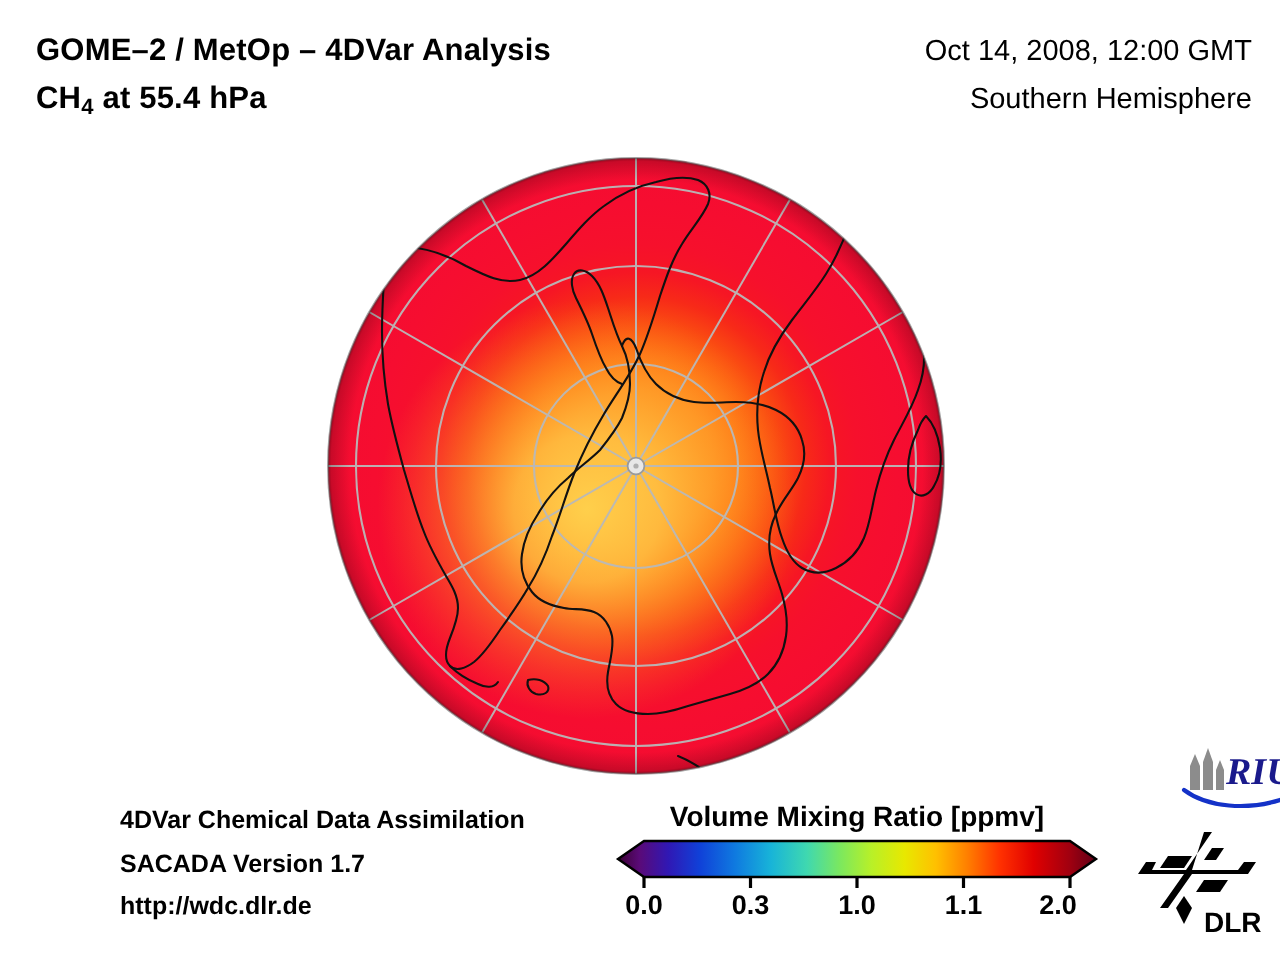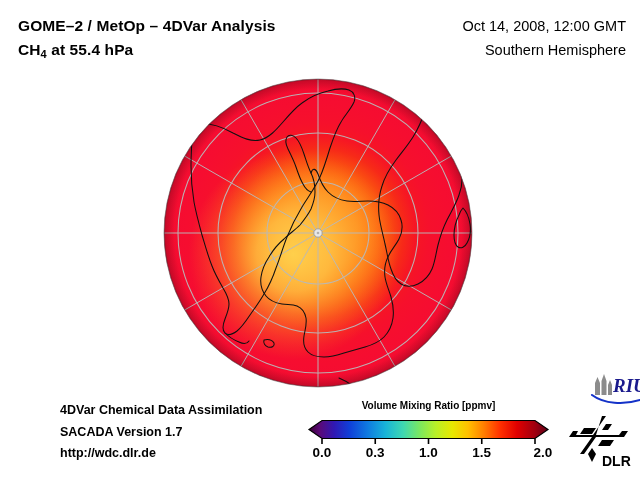--- a/index.html
+++ b/index.html
@@ -77,21 +77,21 @@
     top: 400px;
     width: 245px;
     height: 72px;
   }
   .cbar-title {
     position: absolute;
     left: 0;
     top: 0;
     width: 245px;
     text-align: center;
-    font-size: 10px;
+    font-size: 14px;
     font-weight: bold;
     white-space: nowrap;
   }
   .cbar-svg {
     position: absolute;
     left: 0;
     top: 18px;
   }
   .cbar-ticklabels {
     position: absolute;
@@ -317,22 +317,22 @@
         <line x1="122.5" y1="20.5" x2="122.5" y2="26"></line>
         <line x1="175.75" y1="20.5" x2="175.75" y2="26"></line>
         <line x1="229" y1="20.5" x2="229" y2="26"></line>
       </g>
     </svg>
 
     <div class="cbar-ticklabels">
       <span style="left:16px">0.0</span>
       <span style="left:69.25px">0.3</span>
       <span style="left:122.5px">1.0</span>
-      <span style="left:175.75px">1.5</span>
-      <span style="left:237px">2.0</span>
+      <span style="left:175.75px">1.1</span>
+      <span style="left:223px">2.0</span>
     </div>
   </div>
 
   <div class="riu-logo">
     <svg width="80" height="36" viewBox="0 0 80 36">
 
       <g fill="#8c8c8c">
         <path d="M 5,22 L 5,10 L 7.5,4 L 10,10 L 10,22 Z"></path>
         <path d="M 11.5,22 L 11.5,8 L 14,1 L 16.5,8 L 16.5,22 Z"></path>
         <path d="M 18,22 L 18,12 L 20,7 L 22,12 L 22,22 Z"></path>

